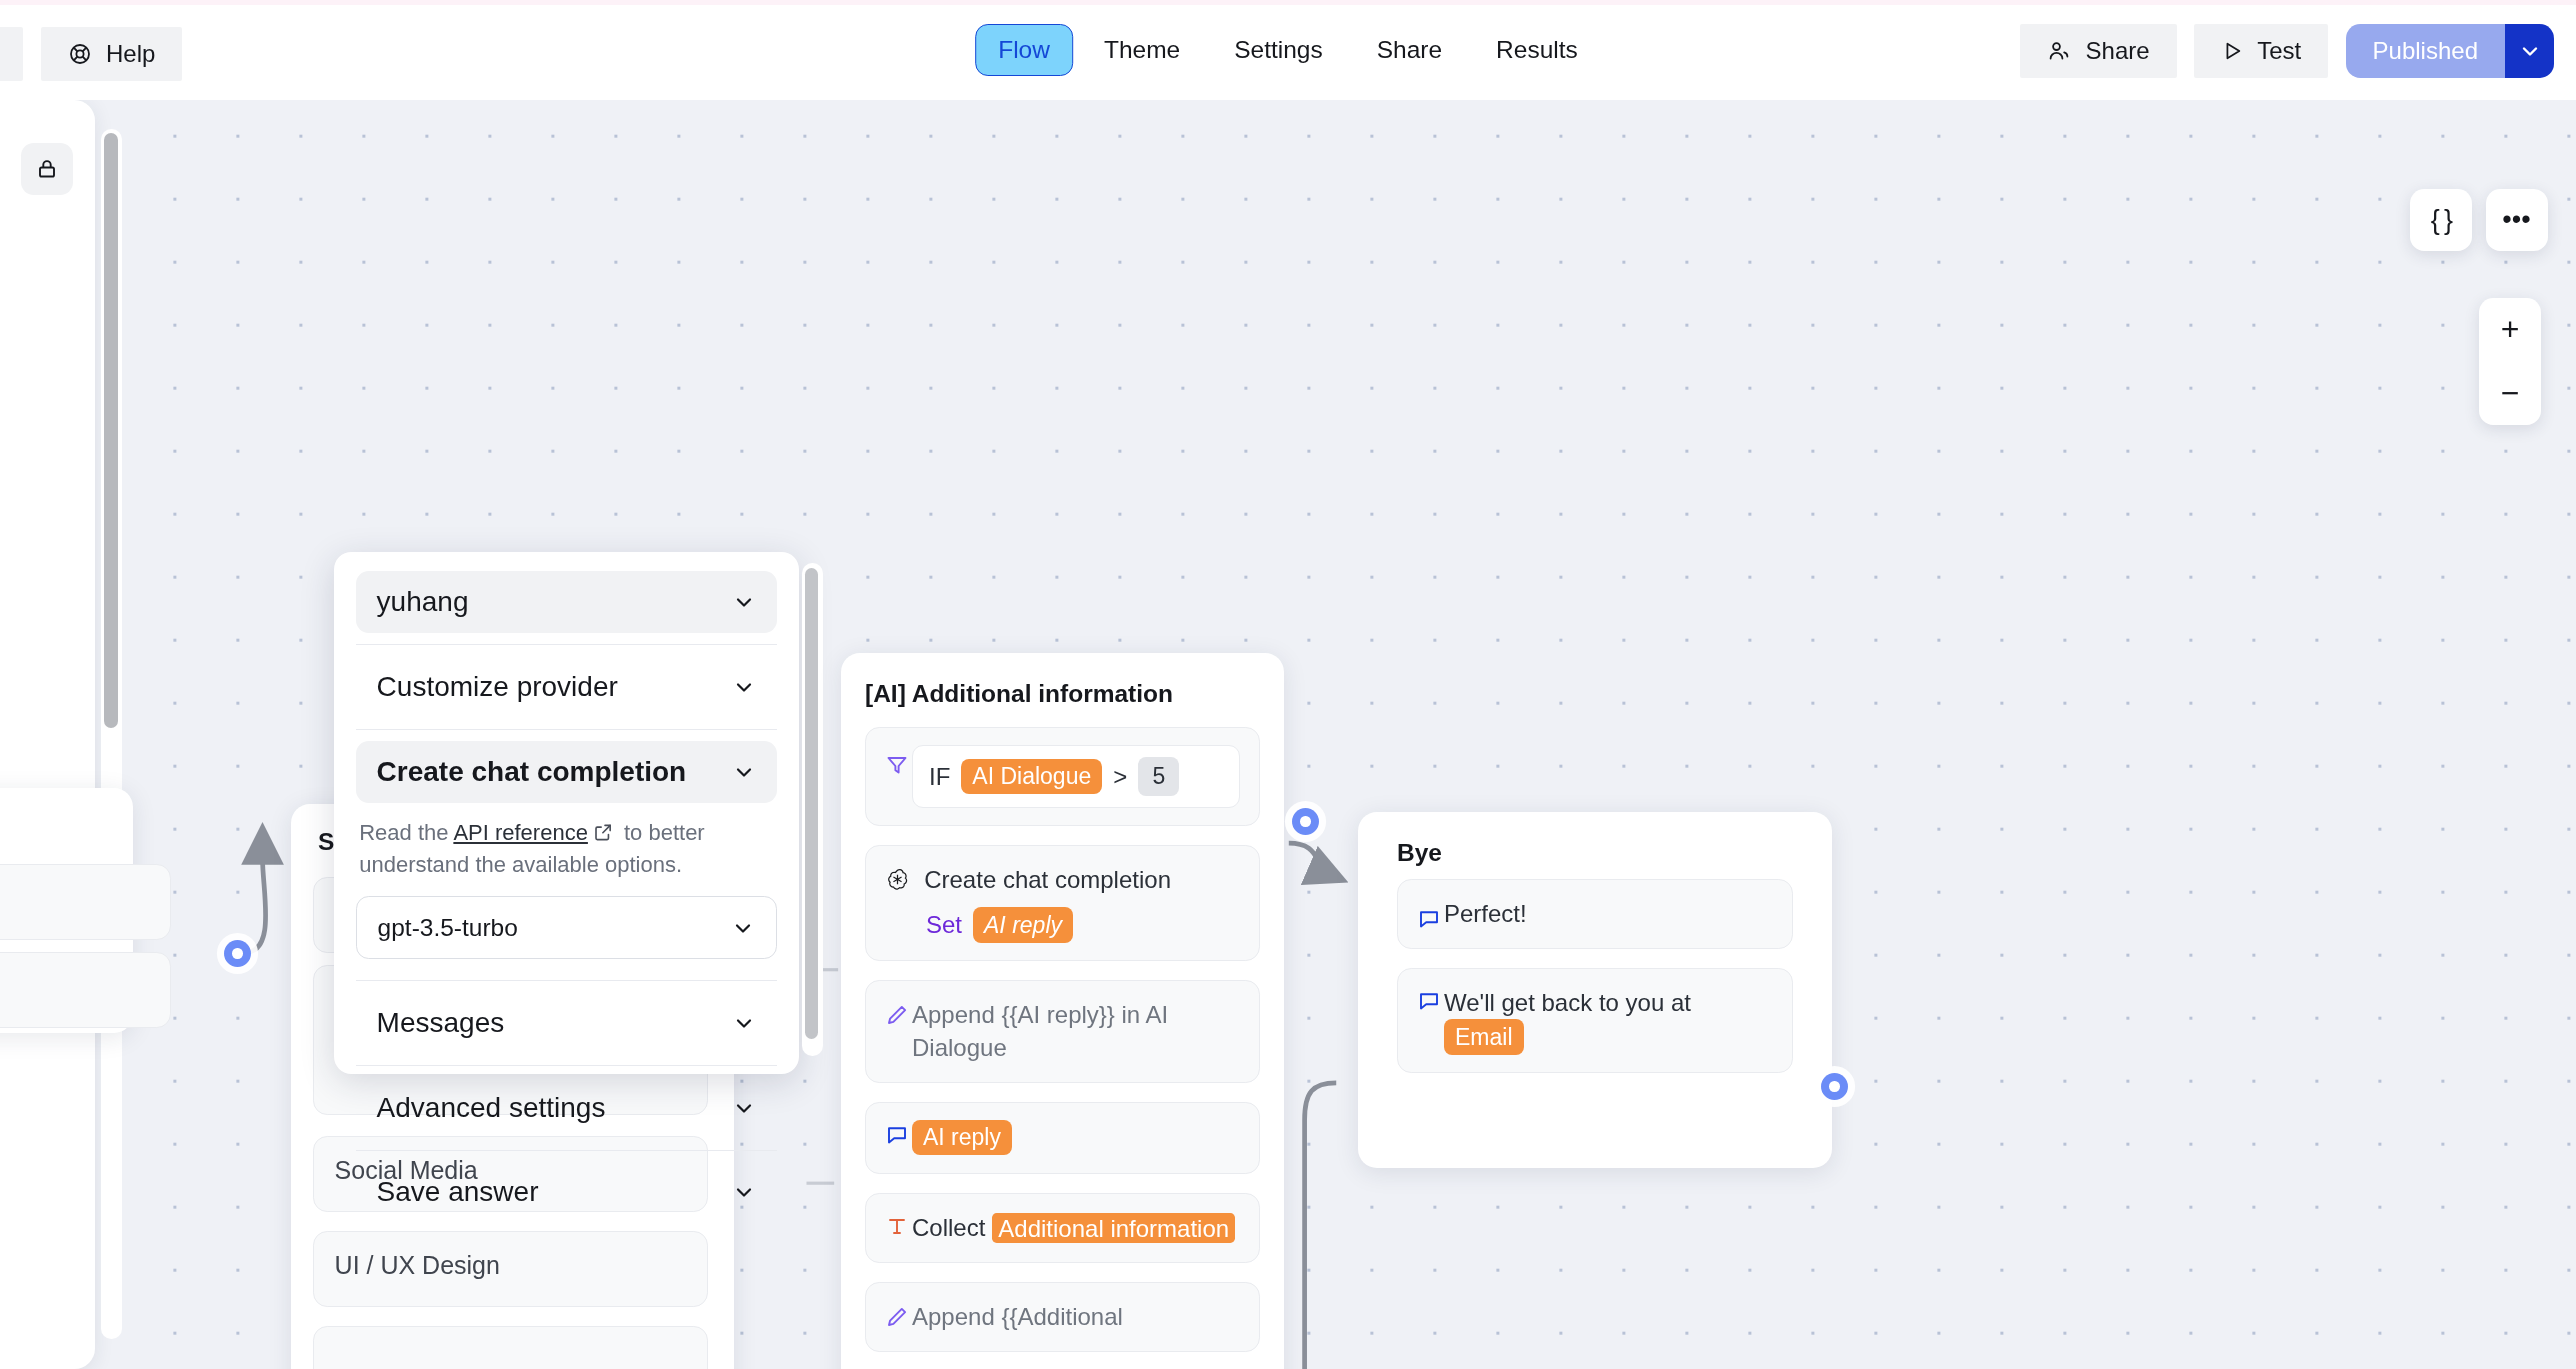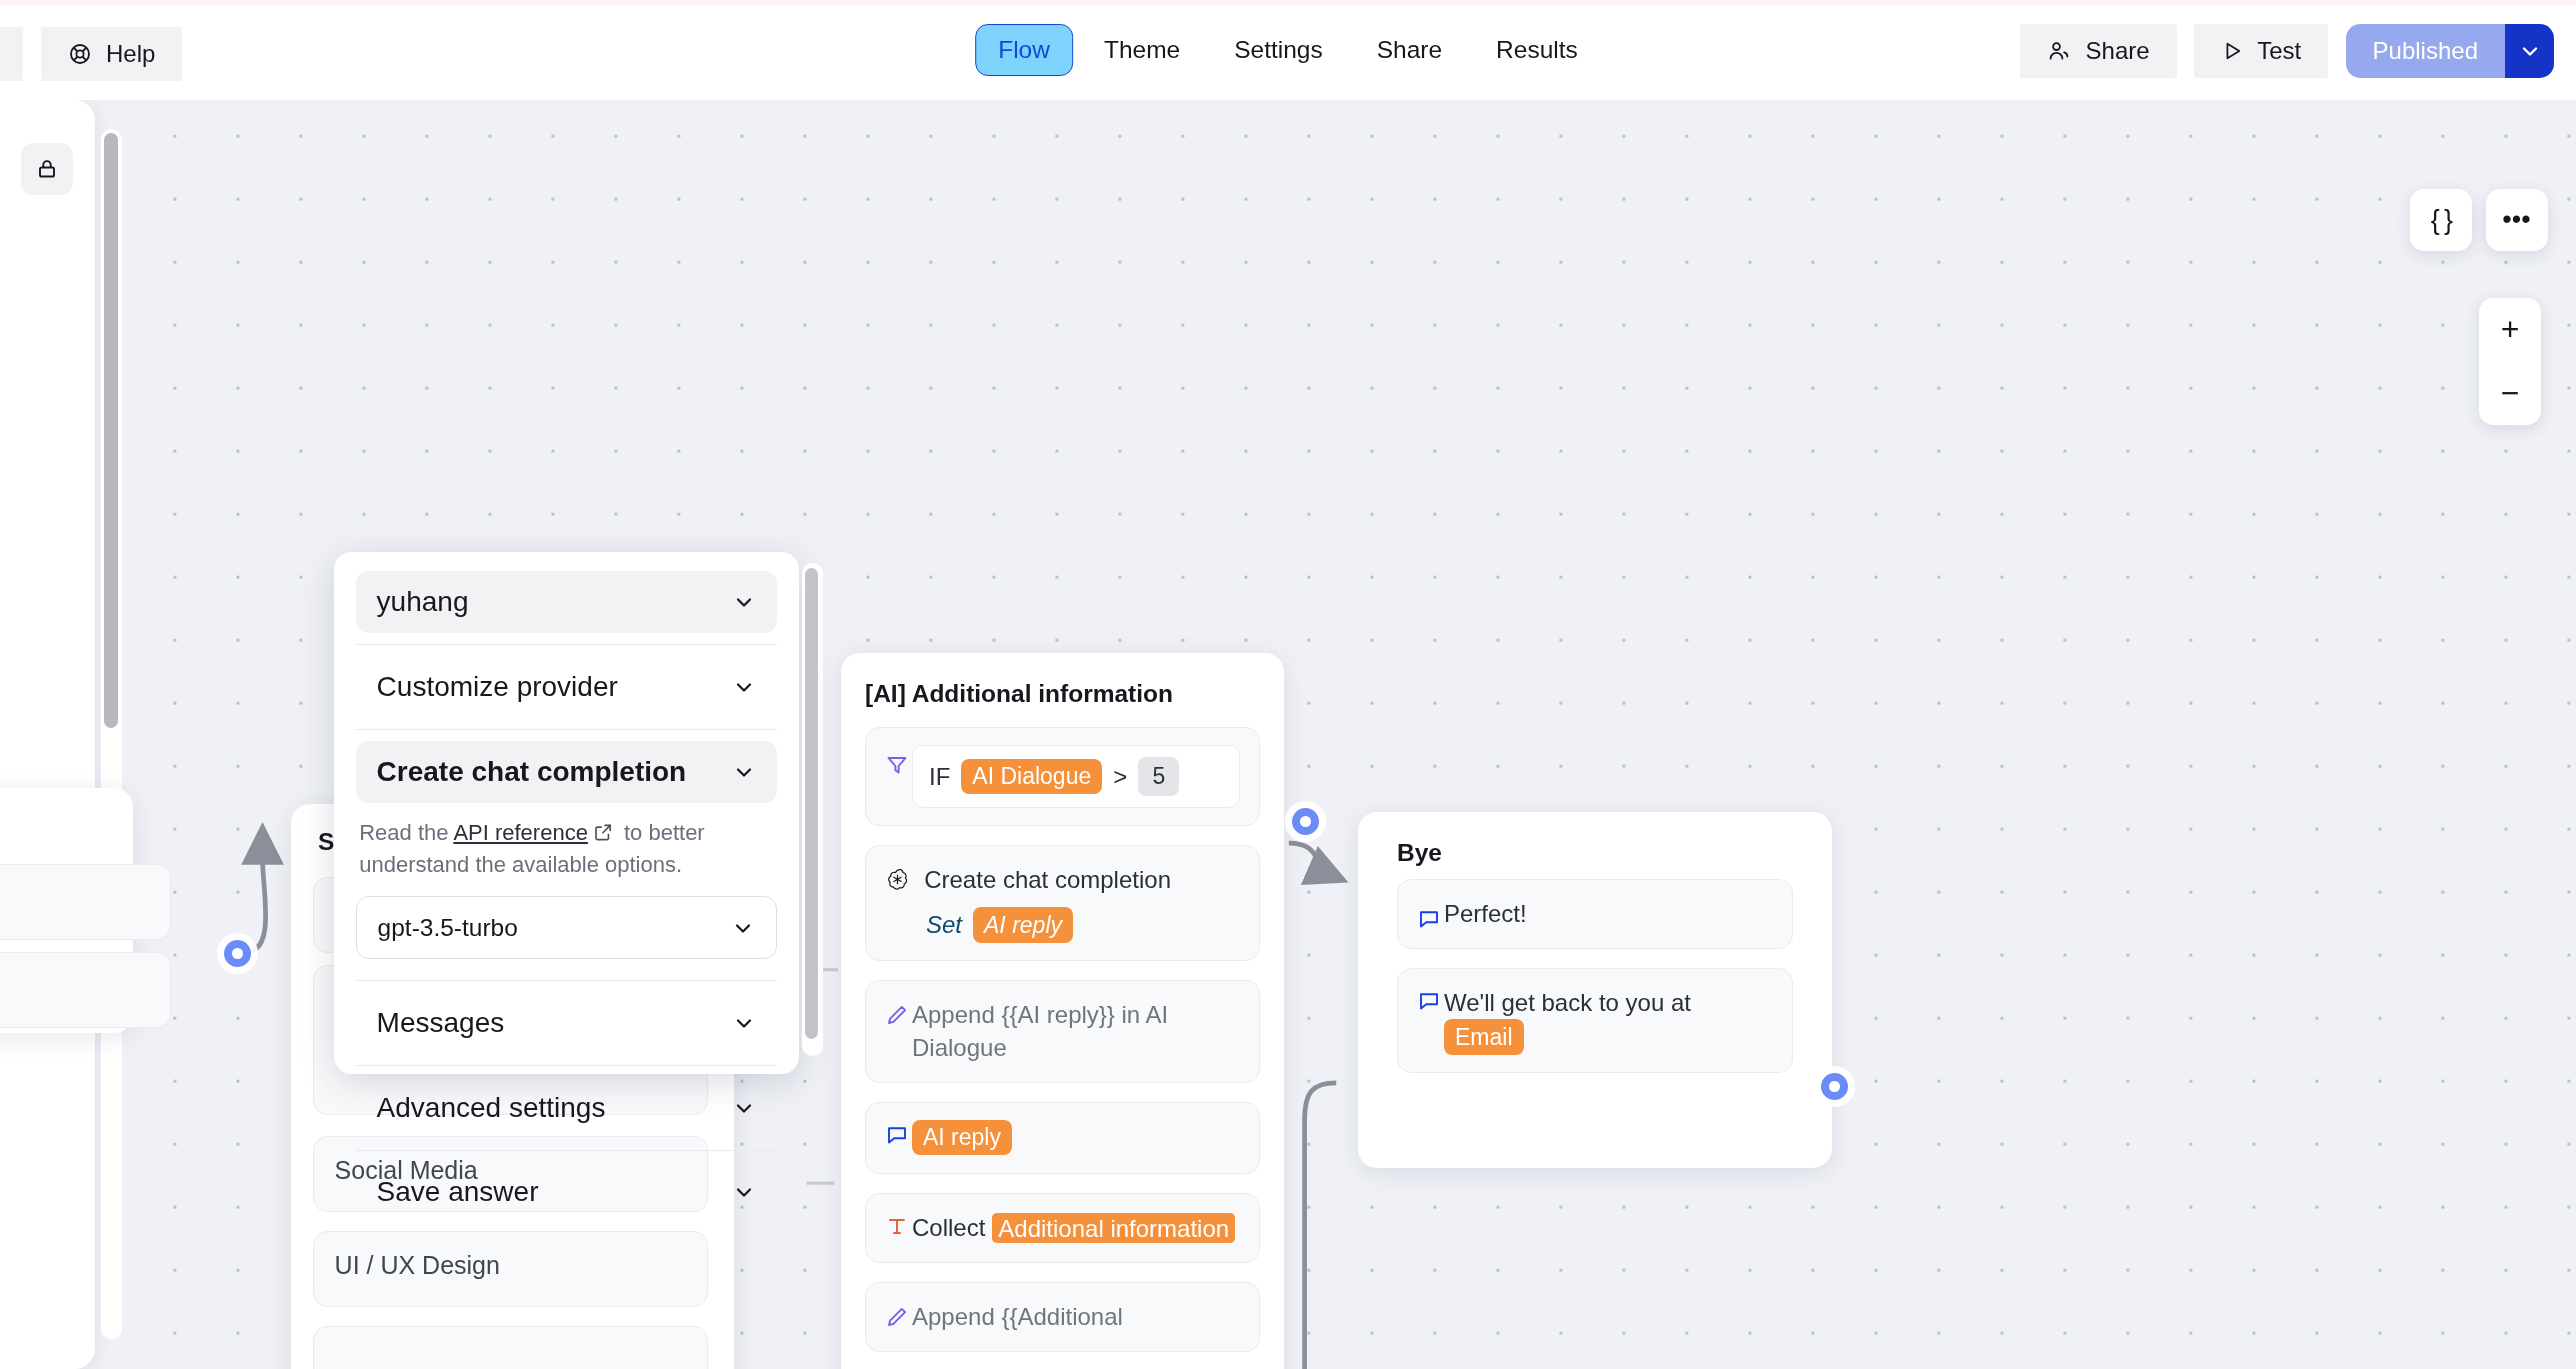--- a/index.html
+++ b/index.html
@@ -376,21 +376,21 @@
       <div style="display:flex;gap:14.2px;align-items:center">
         <span class="ico">
           <svg width="25" height="25" viewBox="0 0 24 24" fill="none" stroke="#1b1c1e" stroke-width="1.2">
             <path d="M12 3.2c1.5-1.2 3.7-.9 4.8.7.3.5.5 1 .5 1.6 1.8.2 3.1 1.8 2.9 3.6-.1.6-.3 1.1-.6 1.6 1.4 1.2 1.5 3.4.2 4.7-.4.4-.9.7-1.4.9.3 1.8-.9 3.5-2.7 3.8-.6.1-1.2 0-1.7-.2-1.1 1.5-3.2 1.8-4.7.6-.5-.3-.8-.8-1.1-1.3-1.8.2-3.4-1.1-3.6-2.9-.1-.6 0-1.2.3-1.7-1.5-1.1-1.8-3.2-.7-4.7.4-.5.8-.8 1.3-1.1-.3-1.8 1-3.5 2.8-3.7.6-.1 1.2 0 1.7.2z"></path>
             <path d="M12 7.4v9.2M8.1 9.6l7.8 4.5M15.9 9.6l-7.8 4.5"></path>
           </svg>
         </span>
         <span>Create chat completion</span>
       </div>
       <div style="display:flex;gap:11px;align-items:center;padding-left:41px">
-        <span style="font-style:italic;color:#0c4a6e">Set</span>
+        <span style="color:#6d28d9">Set</span>
         <span class="pill-orange" style="font-style:italic">AI reply</span>
       </div>
     </div>
 
     <div class="ai-blk">
       <span class="ico" style="margin-top:4.7px">
         <svg width="24" height="24" viewBox="0 0 24 24" fill="none" stroke="#7c5cf0" stroke-width="1.9" stroke-linecap="round" stroke-linejoin="round">
           <path d="M16.8 3.9l3.3 3.3L8.4 18.9 4 20l1.1-4.4z"></path>
         </svg>
       </span>

